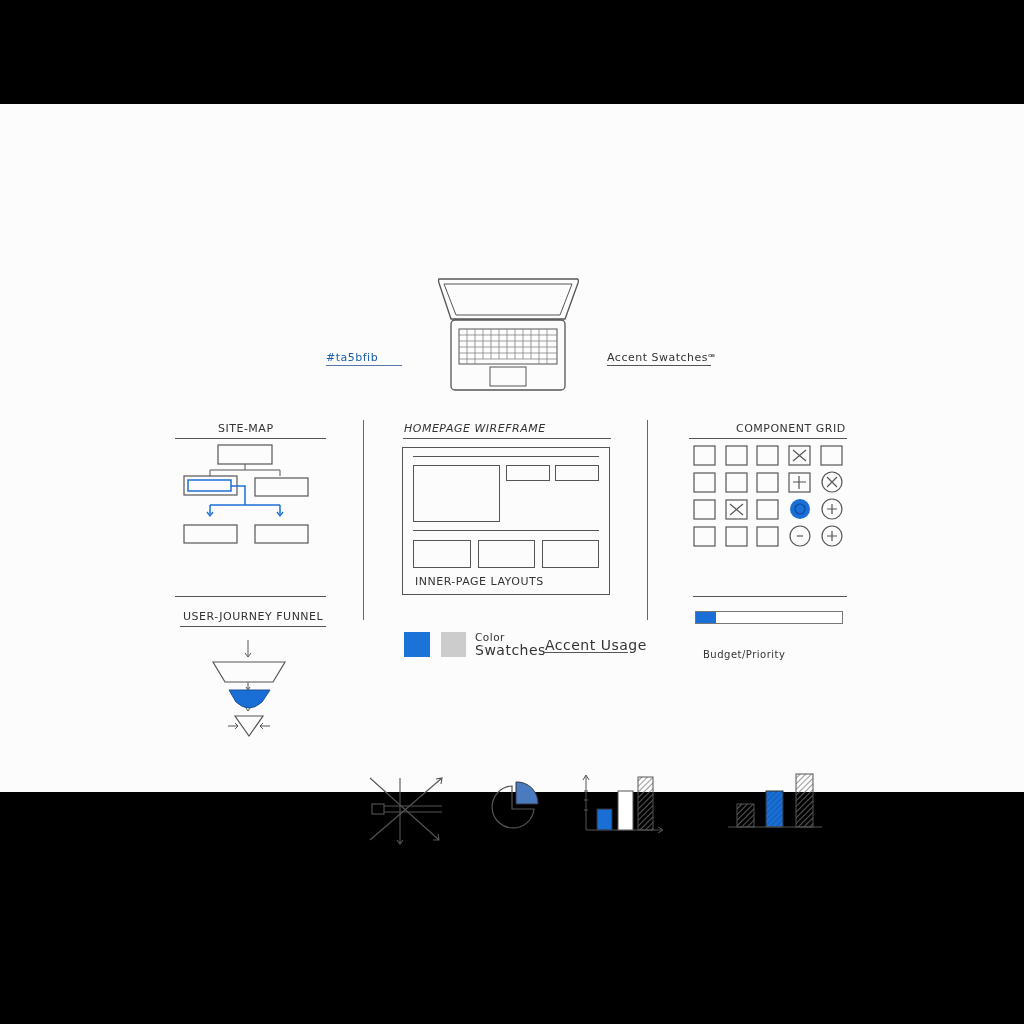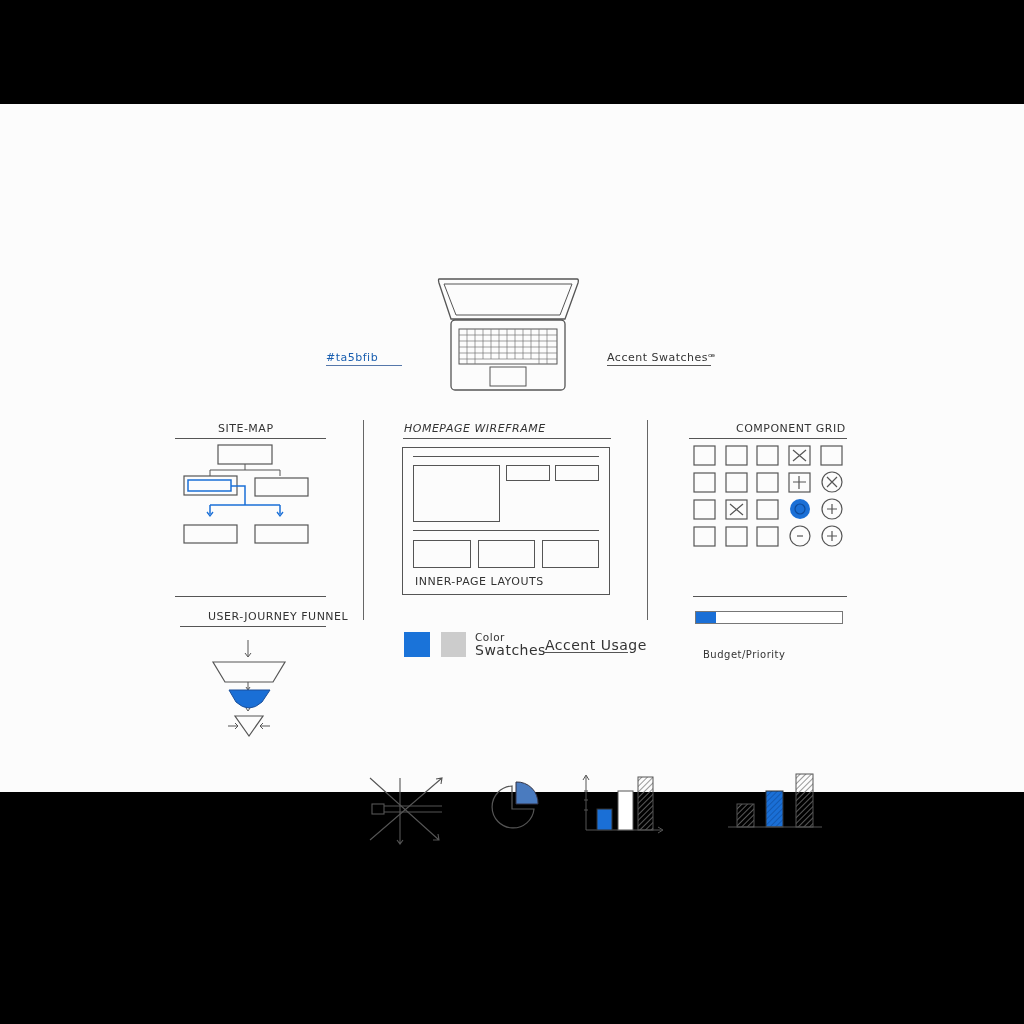--- a/index.html
+++ b/index.html
@@ -107,21 +107,21 @@
       <circle cx="107" cy="92" r="10"></circle>
         <path d="M104,92 L110,92"></path>
       <circle cx="139" cy="92" r="10"></circle>
         <path d="M139,87 L139,97 M134,92 L144,92"></path>
     </g>
     <circle cx="107" cy="65" r="10" fill="#1a6fd6"></circle>
     <circle cx="107" cy="65" r="5" fill="none" stroke="#0d4a9a" stroke-width="1.2"></circle>
   </svg>
 
   <div class="uline" style="left:175px;top:492px;width:151px;"></div>
-  <div class="lbl" style="left:183px;top:506px;margin-left:25px;">USER-JOURNEY FUNNEL</div>
+  <div class="lbl" style="left:183px;top:506px;">USER-JOURNEY FUNNEL</div>
   <div class="uline" style="left:180px;top:522px;width:146px;"></div>
   <svg style="left:210px;top:530px;" width="80" height="105">
     <path d="M38,6 L38,22 M35,19 L38,23 L41,19" stroke="#555" fill="none"></path>
     <path d="M3,28 L75,28 L63,48 L15,48 Z" fill="none" stroke="#555" stroke-width="1.2"></path>
     <path d="M38,48 L38,55 M36,53 L38,56 L40,53" stroke="#555" fill="none"></path>
     <path d="M19,56 L60,56 L52,68 Q39,80 26,68 Z" fill="#1a6fd6" stroke="#1a4f9a"></path>
     <path d="M36,74 L38,77 L40,74" stroke="#555" fill="none"></path>
     <path d="M25,82 L53,82 L39,102 Z" fill="none" stroke="#555" stroke-width="1.2"></path>
     <path d="M18,92 L28,92 M25,89 L28,92 L25,95 M60,92 L50,92 M53,89 L50,92 L53,95" stroke="#555" fill="none"></path>
   </svg>

